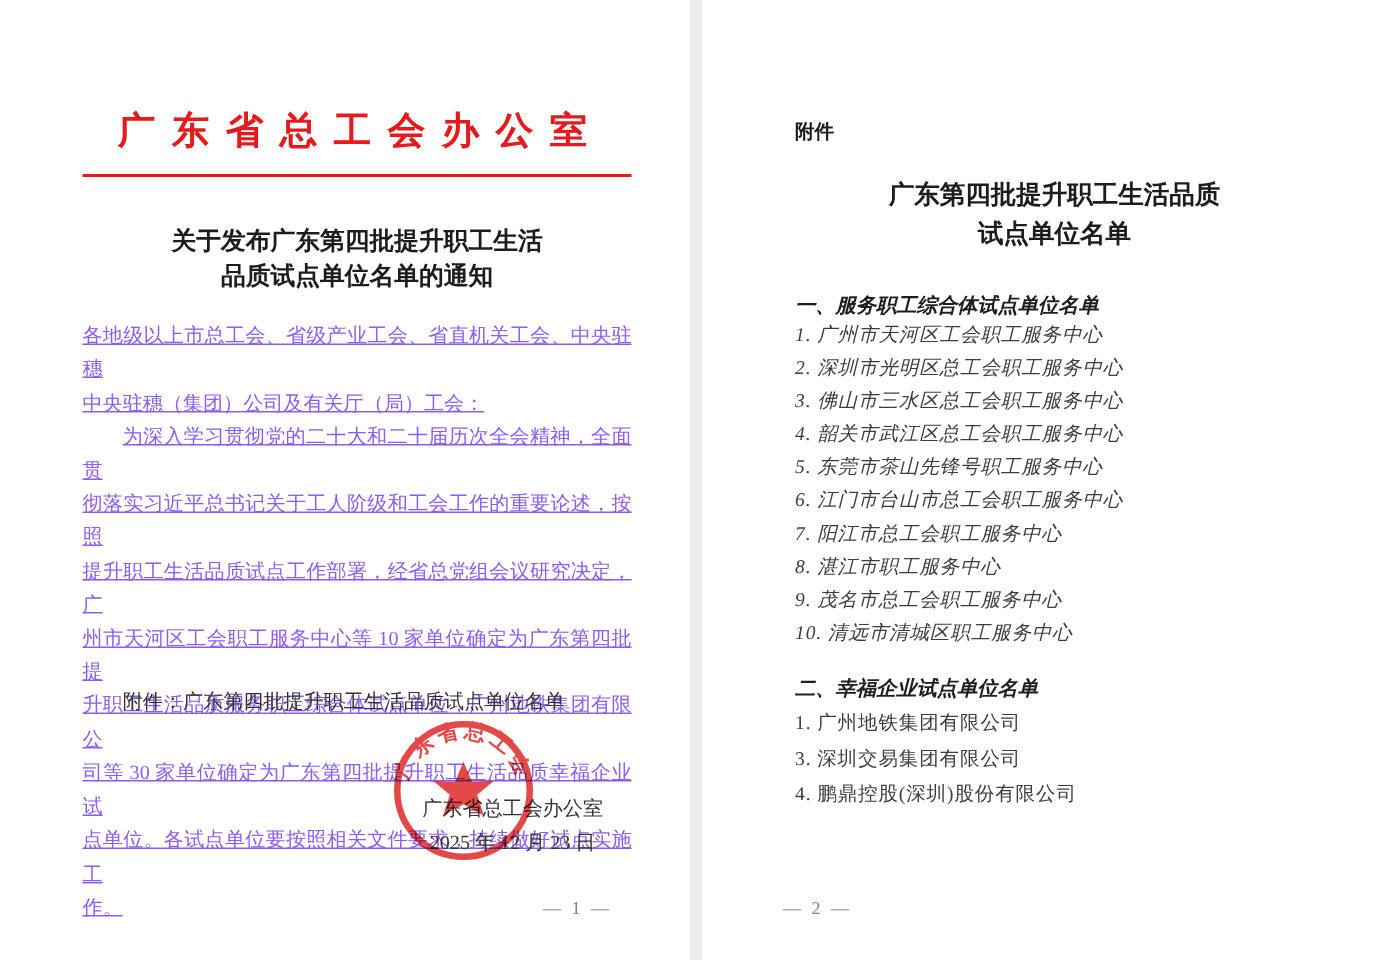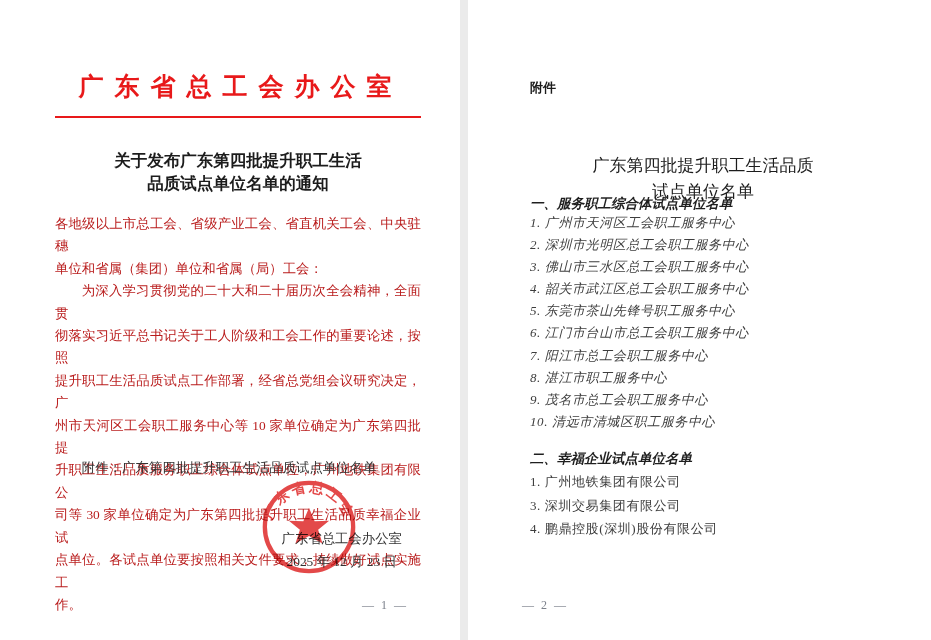--- a/index.html
+++ b/index.html
@@ -21,21 +21,21 @@
     font-size:25px;letter-spacing:11px;text-indent:11px;
     font-family:"Liberation Serif","DejaVu Serif",serif;
   }
   .p1-rule{position:absolute;top:116px;left:55px;width:366px;height:2px;background:#e8191a;}
   .p1-doc-title{
     position:absolute;top:149px;left:55px;width:366px;
     text-align:center;font-weight:bold;font-size:16.5px;line-height:23px;color:#1c1c1c;
   }
   .p1-body{
     position:absolute;top:213px;left:55px;width:366px;
-    font-size:13.4px;line-height:22.4px;color:#b91c1c;
+    font-size:13.4px;line-height:22.4px;color:#8b5cf6;text-decoration:underline;
   }
   .p1-body .j{text-align:justify;text-align-last:justify;}
   .p1-body .ind{text-indent:2em;}
   .p1-attach{
     position:absolute;top:459px;left:55px;width:366px;
     font-size:13.4px;text-indent:2em;color:#333;
   }
   .p1-sign{
     position:absolute;top:527px;right:58px;
     text-align:center;font-size:13.4px;line-height:23px;color:#333;
@@ -53,21 +53,21 @@
   #page2 .pagenum{left:32px;}
 
   
   .p2-attach-label{
     position:absolute;top:79px;left:62px;
     font-weight:bold;font-size:13px;color:#1c1c1c;
     font-family:"Liberation Sans","DejaVu Sans",sans-serif;
   }
   .p2-title{
     position:absolute;top:117px;left:50px;width:370px;
-    text-align:center;font-weight:normal;font-size:17px;line-height:26px;color:#1c1c1c;margin-top:36px;
+    text-align:center;font-weight:bold;font-size:17px;line-height:26px;color:#1c1c1c;
   }
   .p2-section-heading{
     position:absolute;left:62px;
     font-weight:bold;font-size:13.5px;color:#1f1f1f;
     font-family:"Liberation Sans","DejaVu Sans",sans-serif;
     font-style:italic;
   }
   #s1-heading{top:195px;}
   #s2-heading{top:450px;}
   .p2-list{
@@ -86,21 +86,21 @@
 
   <div class="p1-rule"></div>
 
   <div class="p1-doc-title">
     <div>关于发布广东第四批提升职工生活</div>
     <div>品质试点单位名单的通知</div>
   </div>
 
   <div class="p1-body">
       <div class="j">各地级以上市总工会、省级产业工会、省直机关工会、中央驻穗</div>
-      <div>单位和省属（集团）单位和省属（局）工会：</div>
+      <div>中央驻穗（集团）公司及有关厅（局）工会：</div>
       <div class="ind j">为深入学习贯彻党的二十大和二十届历次全会精神，全面贯</div>
       <div class="j">彻落实习近平总书记关于工人阶级和工会工作的重要论述，按照</div>
       <div class="j">提升职工生活品质试点工作部署，经省总党组会议研究决定，广</div>
       <div class="j">州市天河区工会职工服务中心等 10 家单位确定为广东第四批提</div>
       <div class="j">升职工生活品质服务职工综合体试点单位，广州地铁集团有限公</div>
       <div class="j">司等 30 家单位确定为广东第四批提升职工生活品质幸福企业试</div>
       <div class="j">点单位。各试点单位要按照相关文件要求，持续做好试点实施工</div>
       <div>作。</div>
     </div>
 

